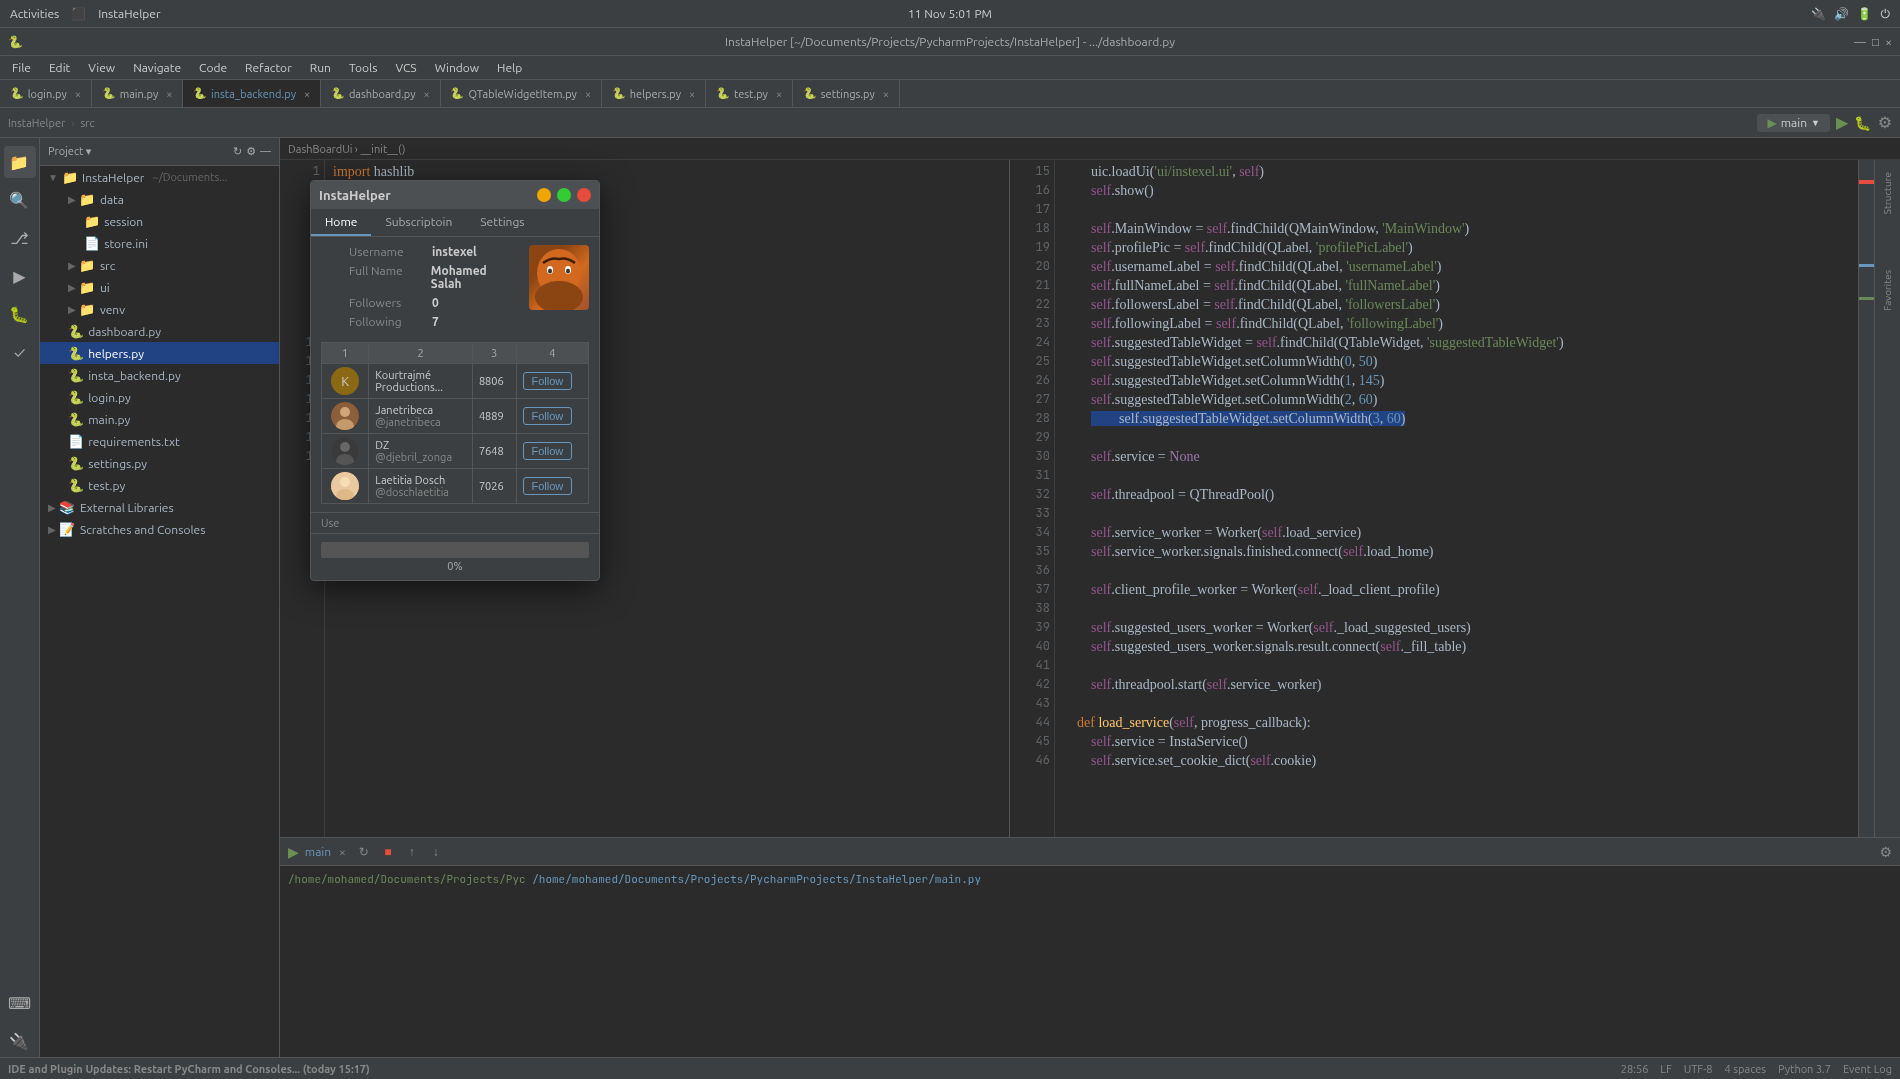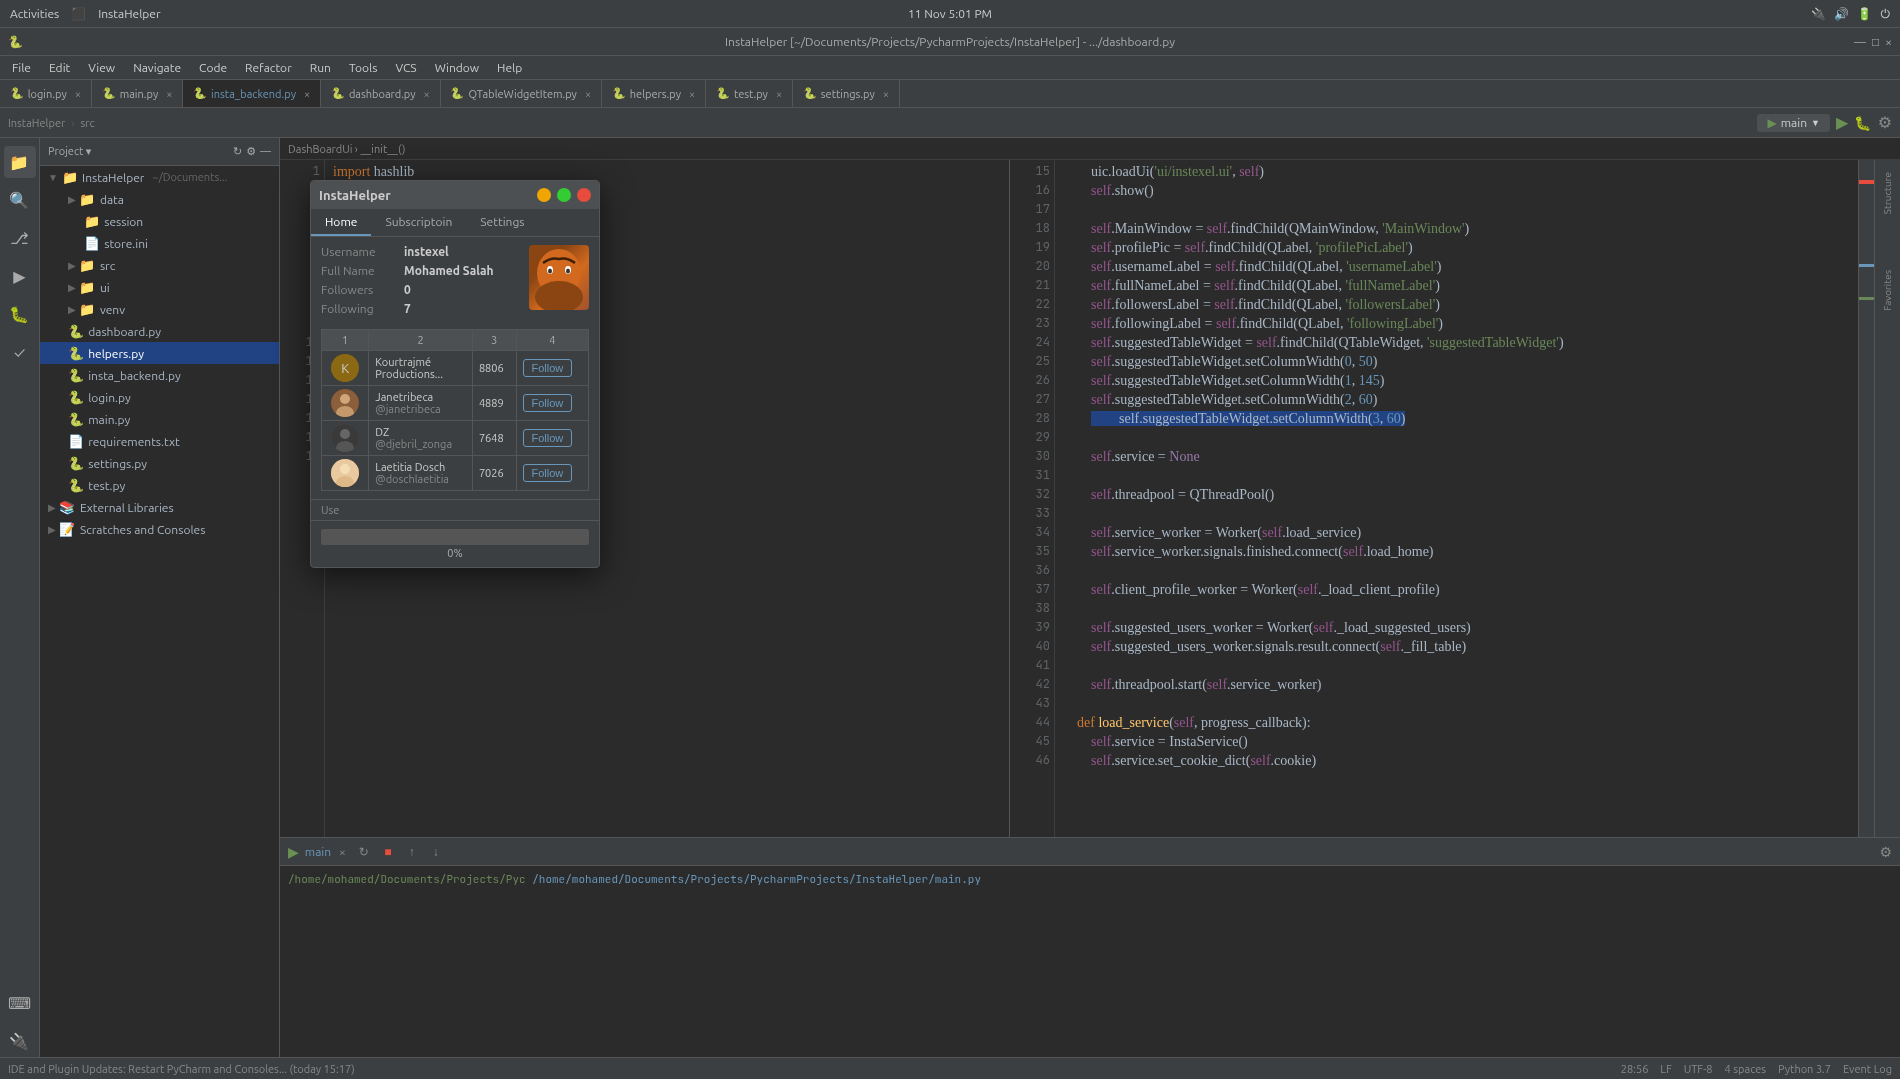--- a/index.html
+++ b/index.html
@@ -264,21 +264,21 @@
       height: 22px;
       background: #3c3f41;
       border-top: 1px solid #555;
       display: flex;
       align-items: center;
       padding: 0 8px;
       font-size: 11px;
       color: #888;
       justify-content: space-between;
     }
-    .status-left { display: flex; align-items: flex-end; gap: 12px; }
+    .status-left { display: flex; align-items: flex-end; gap: 12px; font-weight: bold; }
     .status-right { display: flex; align-items: center; gap: 12px; }
 
     
     .right-gutter {
       width: 16px;
       background: #3c3f41;
       border-left: 1px solid #555;
     }
 
     
@@ -342,20 +342,21 @@
       border-bottom: 2px solid #6897bb;
       background: #3c3f41;
     }
     .dialog-body {
       padding: 8px 10px;
     }
     .profile-section {
       display: flex;
       gap: 10px;
       margin-bottom: 8px;
+      margin-left: 28px;
     }
     .profile-info { flex: 1; }
     .profile-field {
       display: flex;
       gap: 8px;
       margin-bottom: 6px;
       font-size: 12px;
     }
     .profile-label {
       color: #888;

